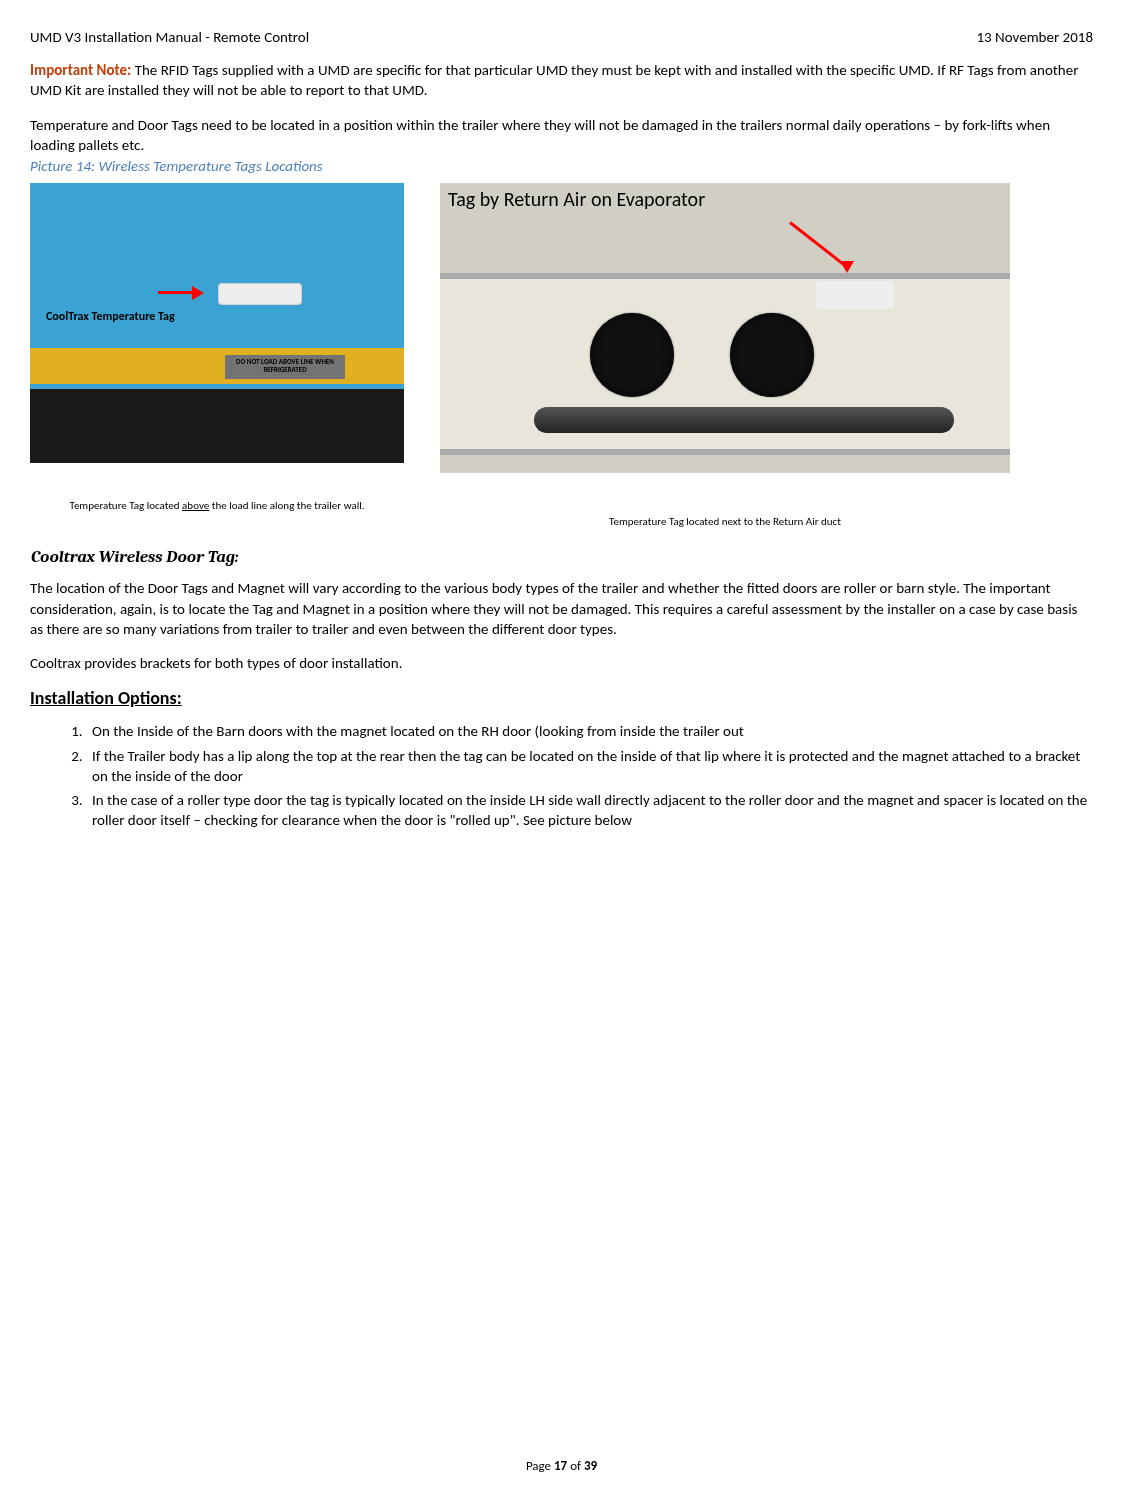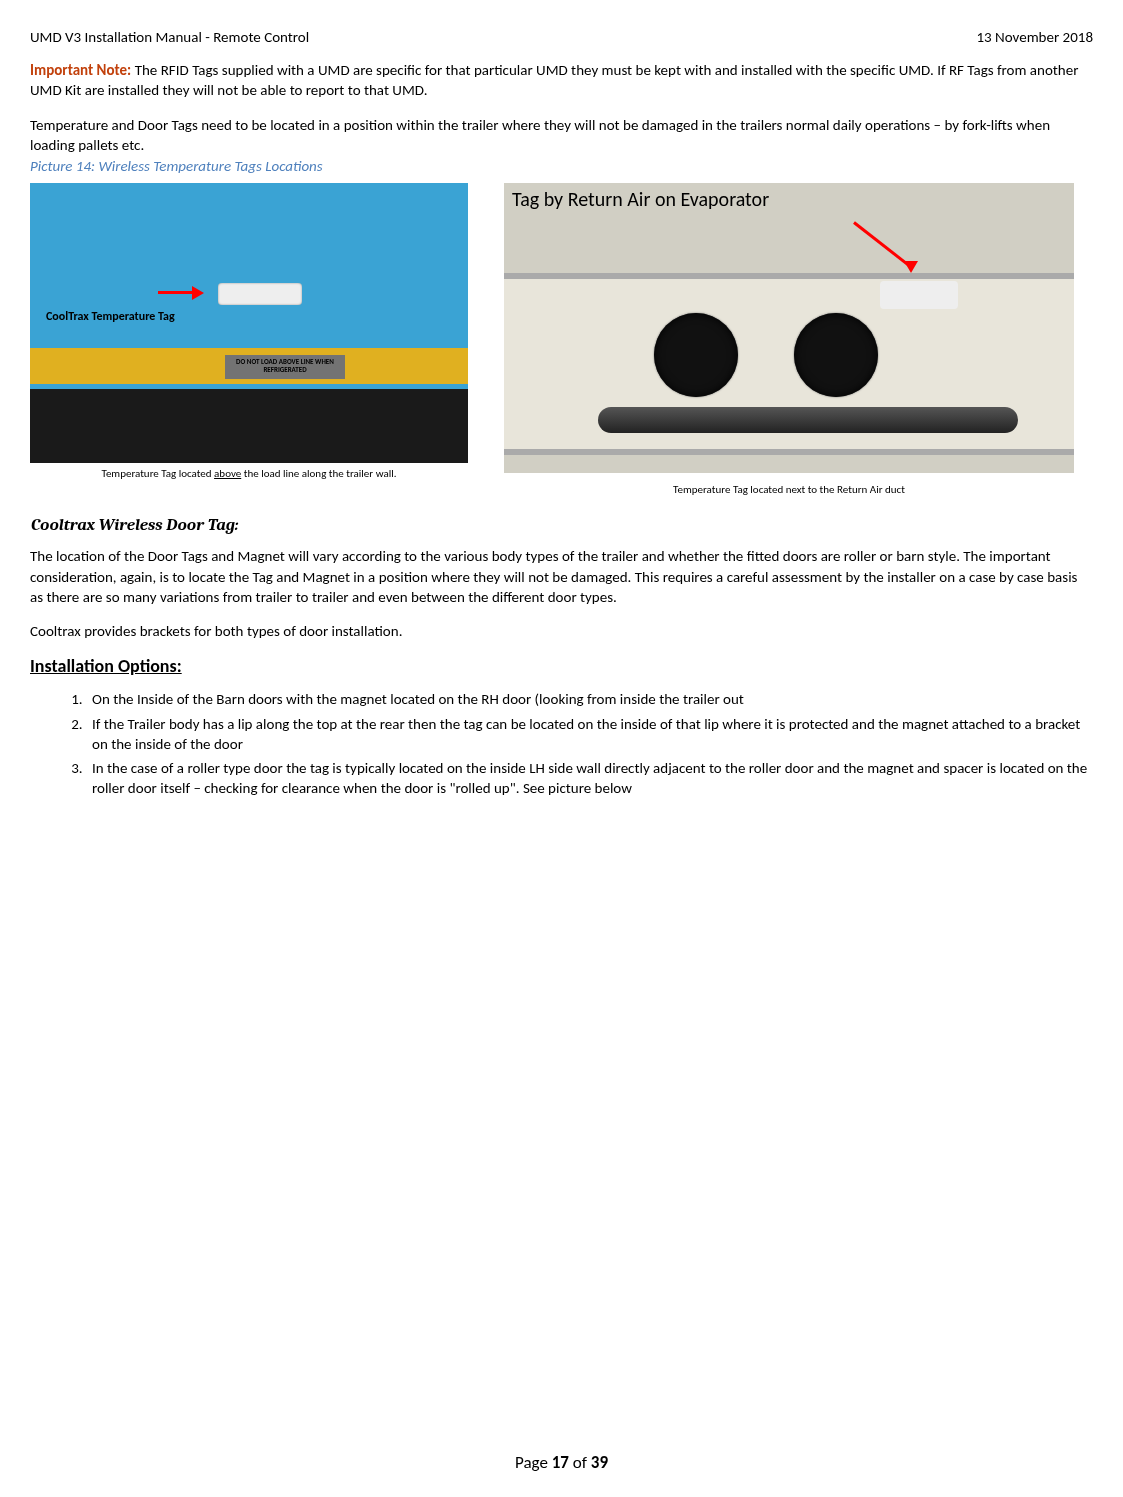--- a/index.html
+++ b/index.html
@@ -45,22 +45,23 @@
   .figures-row {
     display: flex;
     gap: 36px;
     margin-bottom: 18px;
     align-items: flex-start;
   }
   .figure-col {
     display: flex;
     flex-direction: column;
     align-items: center;
-  }
-  .figure-col.left { width: 438px; }
+    gap: 32px;
+  }
+  .figure-col.left { width: 374px; }
   .figure-col.right { width: 570px; }
   .fig-box {
     width: 100%;
     position: relative;
     overflow: hidden;
   }
   .fig-left {
     height: 280px;
     background: #3aa3d4;
   }
@@ -231,21 +232,21 @@
   }
   ol.install-list li {
     margin-bottom: 4px;
     padding-left: 6px;
   }
   .footer {
     position: absolute;
     left: 0; right: 0;
     bottom: 24px;
     text-align: center;
-    font-size: 17px;
+    font-size: 13px;
   }
   .footer .b { font-weight: 700; }
 </style>
 </head>
 <body>
 
 <div class="page">
 
   <div class="header-row">
     <div>UMD V3 Installation Manual - Remote Control</div>

